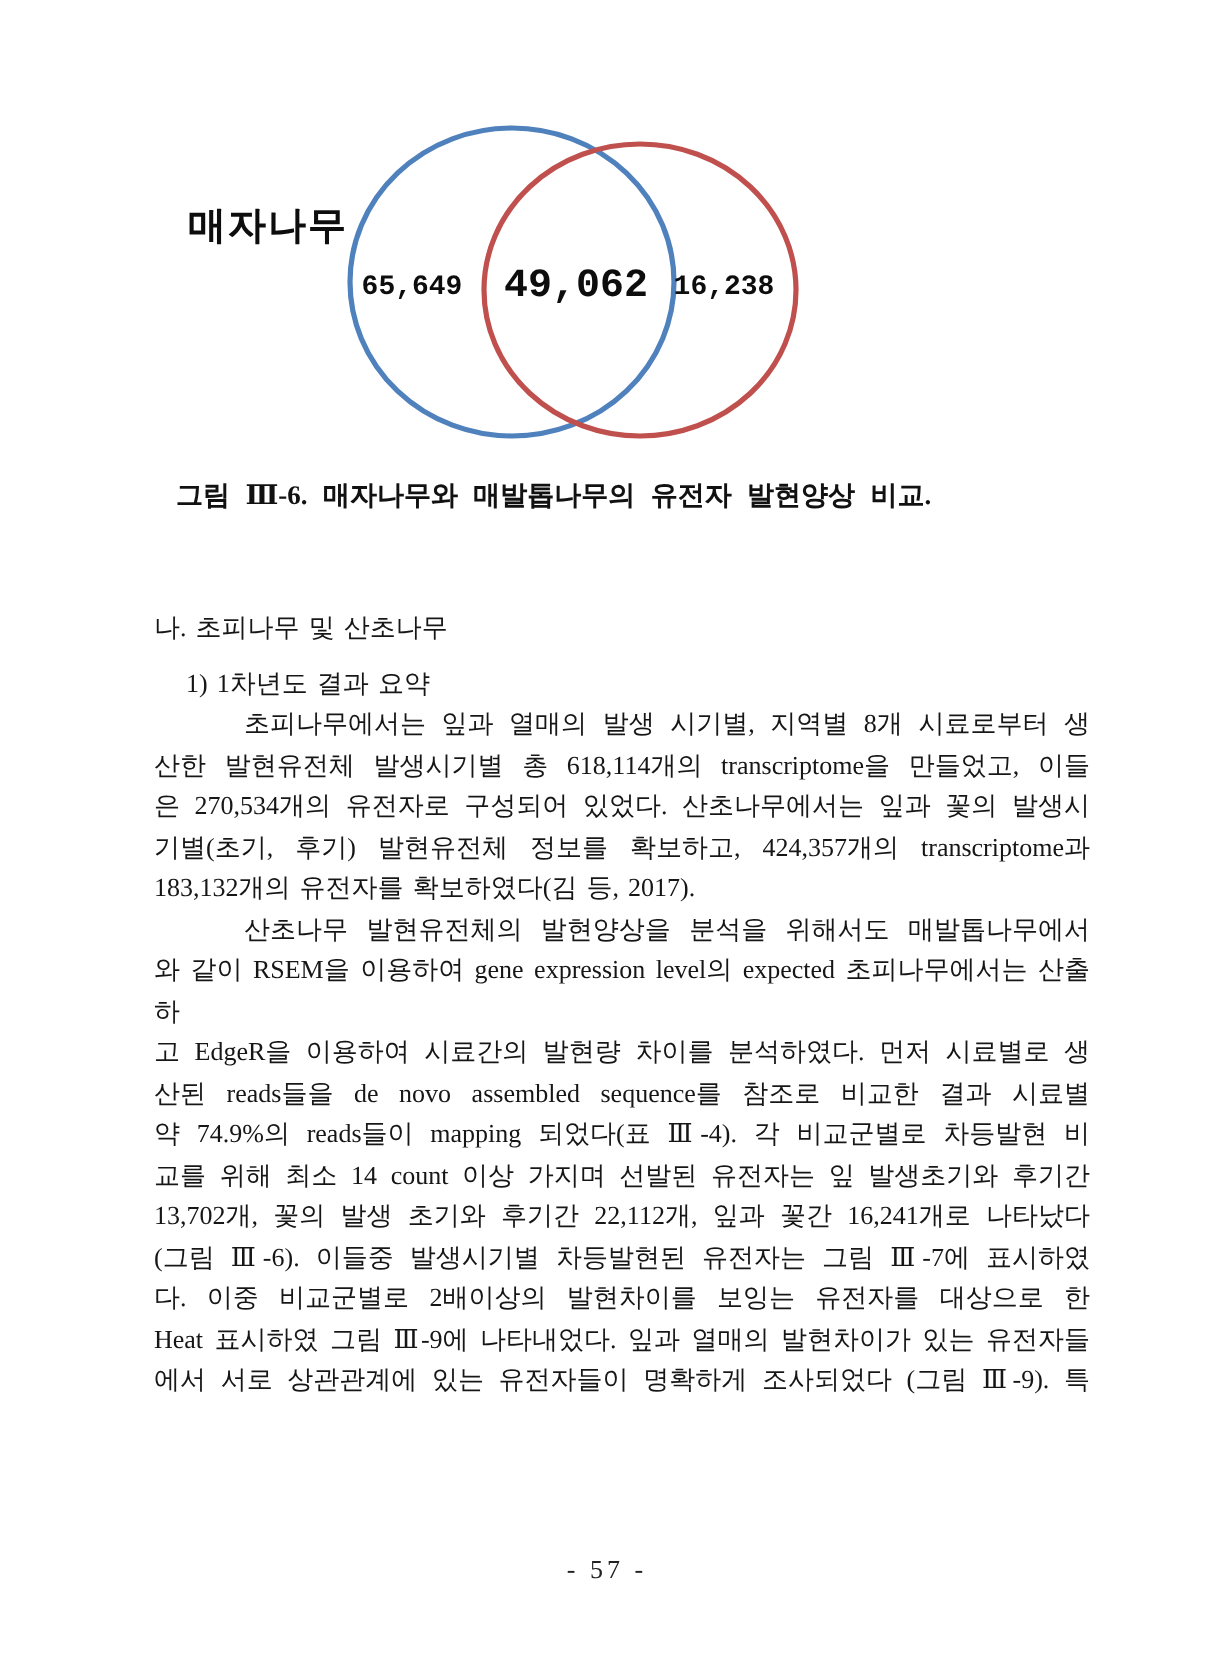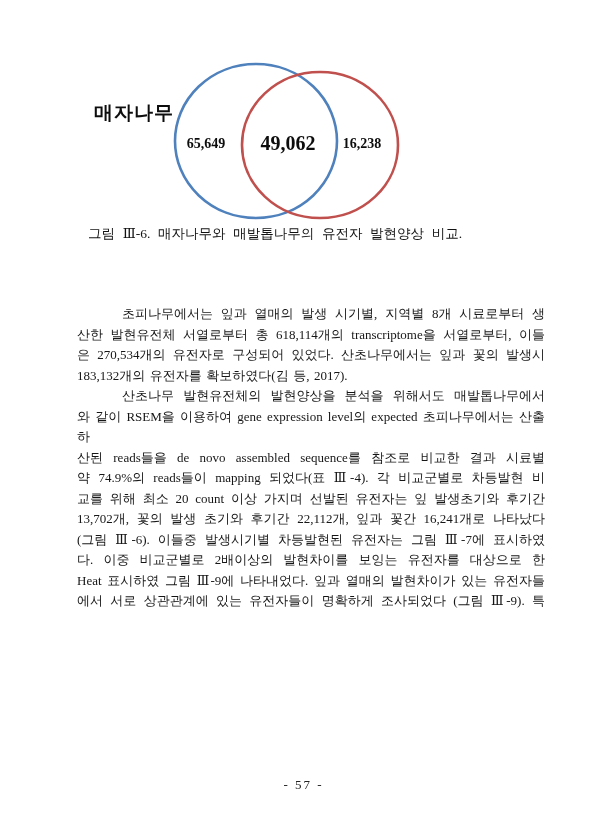--- a/index.html
+++ b/index.html
@@ -12,30 +12,30 @@
   
   .venn-svg { position:absolute; left:60px; top:50px; }
   .venn-label {
     position:absolute; font-family:"Liberation Sans","DejaVu Sans",sans-serif;
     font-weight:600; font-size:19px; letter-spacing:1px; color:#0d0d0d;
   }
   #venn-label-left  { left:94px;  top:100px; }
   #venn-label-right { left:400px; top:86px; }
   .venn-num {
     position:absolute; transform:translateX(-50%);
-    font-family:Liberation Serif, serif;
+    font-family:Liberation Mono, monospace;
     font-weight:600; font-size:14px; color:#0d0d0d; white-space:nowrap;
   }
   #venn-num-left  { left:206px; top:136px; }
   #venn-num-mid   { left:288px; top:132px; font-size:20px; }
   #venn-num-right { left:362px; top:136px; }
 
   .caption {
-    position:absolute; left:88px; top:225px;
-    font-size:13.5px; word-spacing:0.32em; color:#111;
+    position:absolute; left:88px; top:239px;
+    font-size:13.5px; word-spacing:0.32em; color:#111;font-weight:bold;
   }
 
   
   .body-text {
     position:absolute; left:77px; top:304px; width:468px;
     font-size:13px; line-height:20.5px; color:#161616;
   }
   .body-text .tline {
     text-align:justify; text-align-last:justify; word-spacing:0.10em;
   }
@@ -62,29 +62,33 @@
 
   <div class="venn-label" id="venn-label-left">매자나무</div>
 
   <div class="venn-num" id="venn-num-left">65,649</div>
   <div class="venn-num" id="venn-num-mid">49,062</div>
   <div class="venn-num" id="venn-num-right">16,238</div>
 
   <div class="caption">그림 Ⅲ-6. 매자나무와 매발톱나무의 유전자 발현양상 비교.</div>
 
   <div class="body-text" id="body-text">
+      <div class="tline h">나. 초피나무 및 산초나무</div>
+      <div class="tline sub">1) 1차년도 결과 요약</div>
       <div class="tline first">초피나무에서는 잎과 열매의 발생 시기별, 지역별 8개 시료로부터 생</div>
-      <div class="tline">산한 발현유전체 서열로부터 총 618,114개의 transcriptome을 서열로부터, 이들</div>
+      <div class="tline">산한 발현유전체 발생시기별 총 618,114개의 transcriptome을 만들었고, 이들</div>
       <div class="tline">은 270,534개의 유전자로 구성되어 있었다. 산초나무에서는 잎과 꽃의 발생시</div>
+      <div class="tline">기별(초기, 후기) 발현유전체 정보를 확보하고, 424,357개의 transcriptome과</div>
       <div class="tline lastleft">183,132개의 유전자를 확보하였다(김 등, 2017).</div>
       <div class="tline first">산초나무 발현유전체의 발현양상을 분석을 위해서도 매발톱나무에서</div>
       <div class="tline">와 같이 RSEM을 이용하여 gene expression level의 expected 초피나무에서는 산출하</div>
+      <div class="tline">고 EdgeR을 이용하여 시료간의 발현량 차이를 분석하였다. 먼저 시료별로 생</div>
       <div class="tline">산된 reads들을 de novo assembled sequence를 참조로 비교한 결과 시료별</div>
       <div class="tline">약 74.9%의 reads들이 mapping 되었다(표 Ⅲ-4). 각 비교군별로 차등발현 비</div>
-      <div class="tline">교를 위해 최소 20 count 이상 가지며 선발된 유전자는 잎 발생초기와 후기간</div>
+      <div class="tline">교를 위해 최소 14 count 이상 가지며 선발된 유전자는 잎 발생초기와 후기간</div>
       <div class="tline">13,702개, 꽃의 발생 초기와 후기간 22,112개, 잎과 꽃간 16,241개로 나타났다</div>
       <div class="tline">(그림 Ⅲ-6). 이들중 발생시기별 차등발현된 유전자는 그림 Ⅲ-7에 표시하였</div>
       <div class="tline">다. 이중 비교군별로 2배이상의 발현차이를 보잉는 유전자를 대상으로 한</div>
       <div class="tline">Heat 표시하였 그림 Ⅲ-9에 나타내었다. 잎과 열매의 발현차이가 있는 유전자들</div>
       <div class="tline">에서 서로 상관관계에 있는 유전자들이 명확하게 조사되었다 (그림 Ⅲ-9). 특</div>
     </div>
 
   <div class="page-num">- 57 -</div>
 
 </div>

